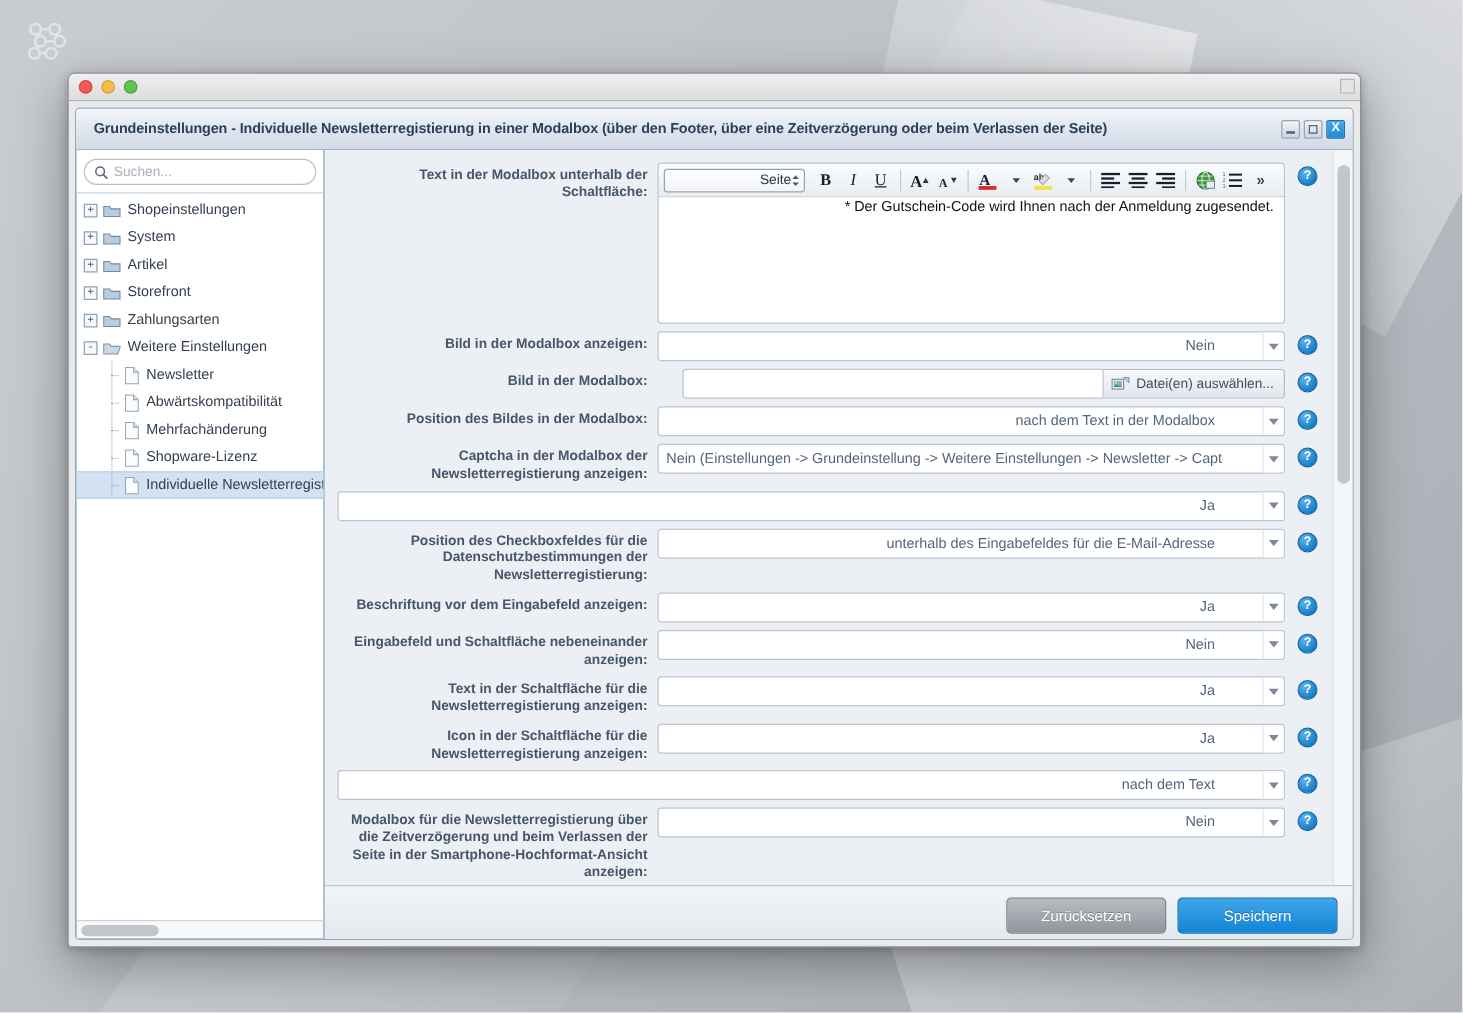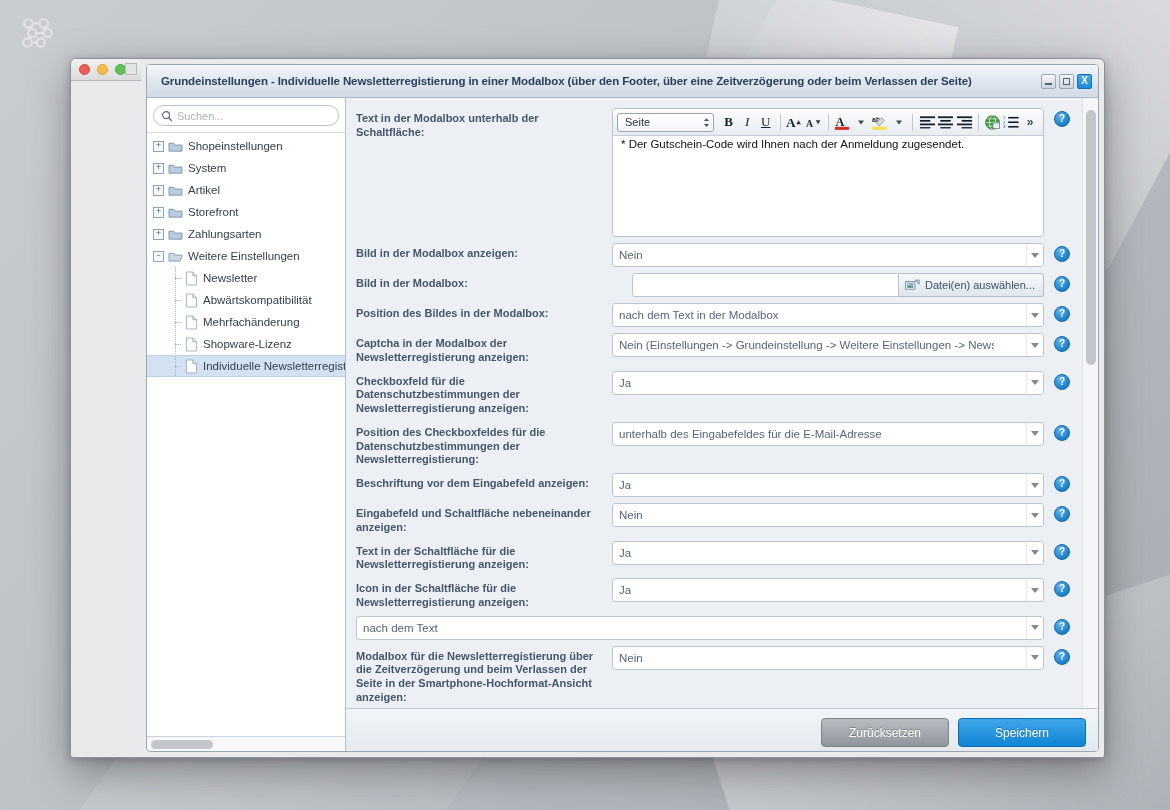--- a/index.html
+++ b/index.html
@@ -53,29 +53,29 @@
   #desk-logo {
     position: absolute;
     left: 16px; top: 10px;
     width: 46px; height: 46px;
     opacity: 0.55;
   }
 
   
   #os-window {
     position: absolute;
-    left: 70px; top: 58px;
+    left: 54px; top: 58px;
     width: 1035px; height: 700px;
     background: #e9eaec;
     border: 1px solid #8d9096;
     border-radius: 6px 6px 3px 3px;
     box-shadow: 0 14px 42px rgba(0,0,0,0.35), 0 2px 8px rgba(0,0,0,0.20);
     overflow: hidden;
     display: flex;
-    flex-direction: row;
+    flex-direction: column;
   }
   #os-titlebar {
     height: 22px;
     flex: none;
     background: linear-gradient(#f0f0f0, #dcdcdc);
     border-bottom: 1px solid #b6b6b6;
     display: flex;
     align-items: center;
     padding: 0 8px;
     position: relative;
@@ -283,20 +283,21 @@
     flex: 1;
     display: flex;
     overflow: hidden;
     position: relative;
     background: #eceff3;
   }
   #form {
     flex: 1;
     padding: 10px 8px 0 10px;
     overflow: hidden;
+    text-align: right;
   }
   .frow {
     display: flex;
     align-items: flex-start;
     margin-bottom: 6px;
   }
   .flabel {
     flex: none;
     width: 256px;
     font-size: 11px;
@@ -846,21 +847,20 @@
                     <div class="combo">
                       <div class="val">Nein (Einstellungen -&gt; Grundeinstellung -&gt; Weitere Einstellungen -&gt; Newsletter -&gt; Captcha in News</div>
                       <div class="arrow">
                         <i></i>
                       </div>
                     </div>
                     <div class="help">?</div>
                   </div>
                 </div>
                 <div class="frow">
-                  <div class="flabel">Checkboxfeld für die Datenschutzbestimmungen der Newsletterregistierung anzeigen:</div>
                   <div class="fctl">
                     <div class="combo">
                       <div class="val">Ja</div>
                       <div class="arrow">
                         <i></i>
                       </div>
                     </div>
                     <div class="help">?</div>
                   </div>
                 </div>

